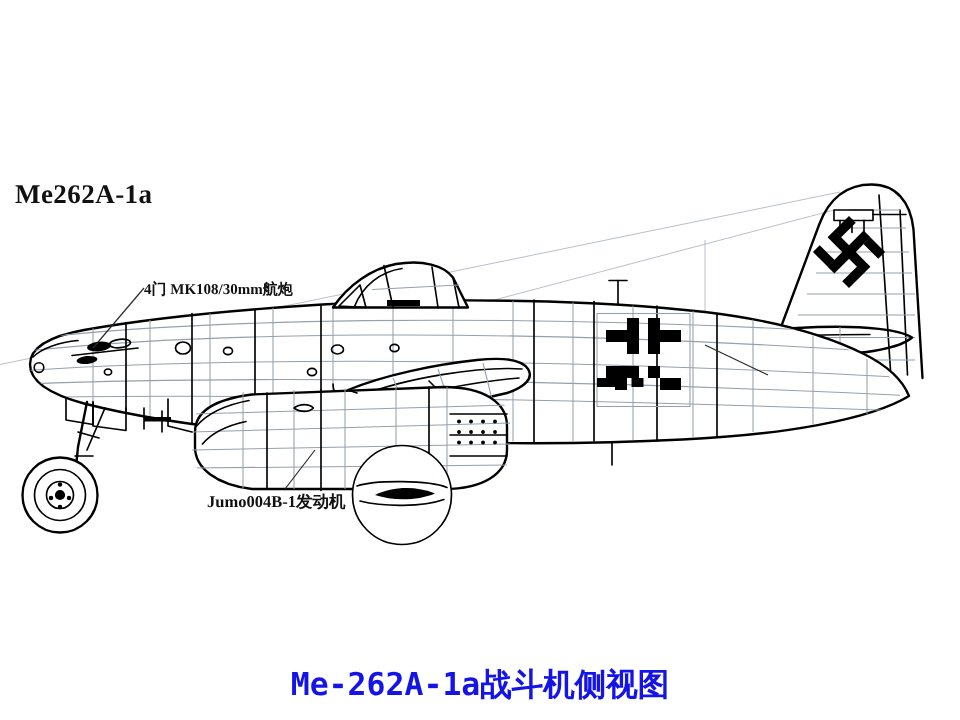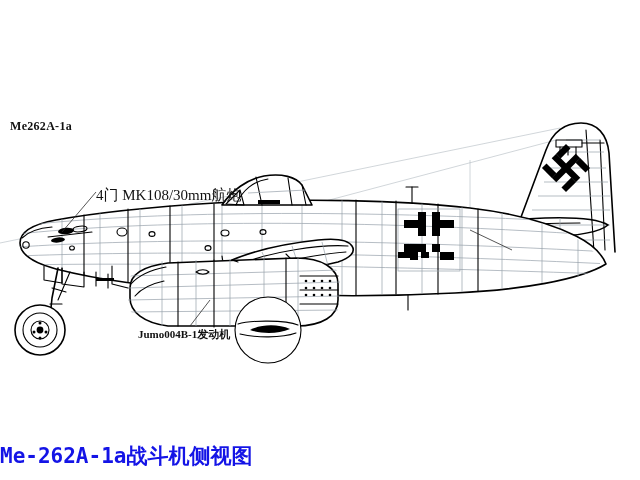--- a/index.html
+++ b/index.html
@@ -29,41 +29,42 @@
   }
   .label-text {
     position: absolute;
     white-space: nowrap;
     color: #111111;
     font-family: "Liberation Serif", serif;
   }
   #model-designation {
     left: 10px;
     top: 119px;
-    font-size: 12px;
+    font-size: 18px;
     font-weight: bold;
     letter-spacing: 0.3px;
   }
   #annotation-guns {
     left: 96px;
     top: 186px;
-    font-size: 15px;
-    font-weight: normal;
+    font-size: 10px;
+    font-weight: bold;
   }
   #annotation-engine {
     left: 138px;
     top: 327px;
     font-size: 11px;
     font-weight: bold;
   }
   #caption-title {
     position: absolute;
     left: 0;
     right: 0;
     top: 442px;
+    text-align: center;
     color: #1414e6;
     font-family: "DejaVu Sans Mono", "Liberation Mono", monospace;
     font-weight: bold;
     font-size: 21px;
     letter-spacing: 0px;
   }
 </style>
 </head>
 <body>
 

